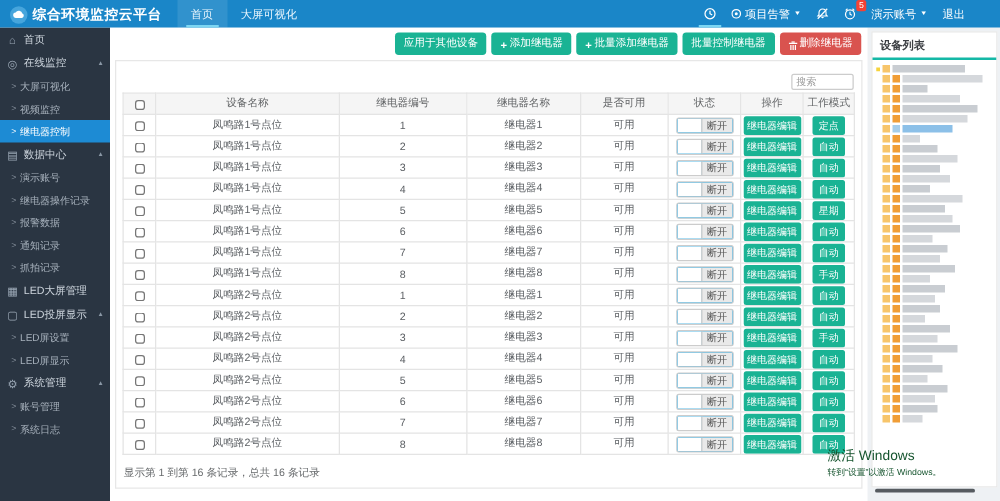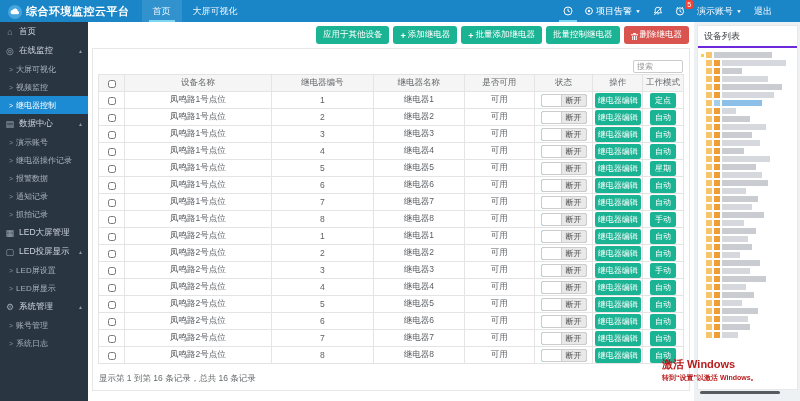--- a/index.html
+++ b/index.html
@@ -54,34 +54,34 @@
   .st-on { width:19px; background:#fff; }
   .st-off { width:25px; background:#e9e9e9; font-size:8px; color:#555; display:flex; align-items:center; justify-content:center; border-left:1px solid #ccc; }
 
   .mini { background:#1ab394; color:#fff; font-size:8px; padding:2px 3px; border-radius:2px; border:none; cursor:pointer; font-family:inherit; white-space:nowrap; }
   .mode { display:inline-block; background:#1ab394; color:#fff; font-size:8px; padding:2px 5px; border-radius:2px; cursor:pointer; }
 
   .pagination { position:absolute; bottom:5px; left:6px; font-size:8.5px; color:#676a6c; }
 
   
   .right-panel { position:absolute; left:697px; top:25px; width:101px; bottom:11px; background:#fff; border:1px solid #e8e8e8; z-index:10; }
-  .rp-header { font-size:9px; color:#3c3f43; padding:4px 6px 3px; border-bottom:2px solid #6d28d9; }
+  .rp-header { font-size:9px; color:#3c3f43; padding:4px 6px 3px; border-bottom:2px solid #14b8a6;font-weight:bold; }
   .tree { padding:4px 2px 0 3px; }
   .t-row { display:flex; align-items:center; height:6px; margin-bottom:2px; }
   .t-row .sp { width:5px; flex:none; }
   .dot { width:3px; height:3px; background:#f6d33c; flex:none; margin-right:2px; }
   .sq { width:6px; height:6px; background:#f09d36; flex:none; margin-right:2px; }
   .sq.light { background:#f7c56b; }
   .blk { height:6px; background:#c9cdd2; flex:none; }
   .t-row:nth-child(even) .blk { background:#d5d8dc; }
   .t-row.hl .blk { background:#8cc0e8; }
   .t-row.hl .sq:not(.light) { background:#a5cdea; }
 
   
-  .watermark { position:absolute; left:662px; top:357px; color:#b91c1c; z-index:40; pointer-events:none;font-weight:bold; }
+  .watermark { position:absolute; left:662px; top:357px; color:#14532d; z-index:40; pointer-events:none; }
   .wm1 { font-size:11px; }
   .wm2 { font-size:7px; margin-top:1px; }
   .hscroll { position:absolute; left:700px; top:391px; width:80px; height:3px; background:#565b60; border-radius:2px; z-index:41; }
 </style>
 </head>
 <body>
 
 <div class="topbar">
   <div class="logo">
     <span class="logo-badge">

